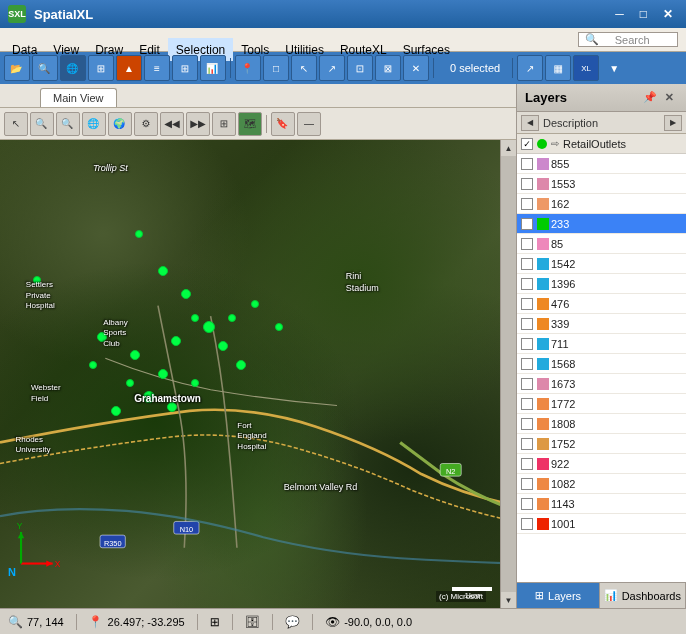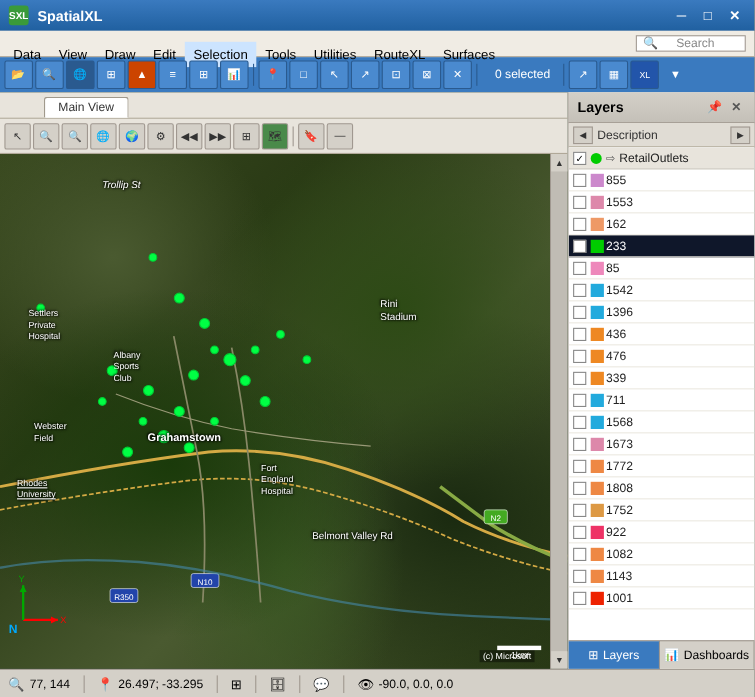--- a/index.html
+++ b/index.html
@@ -302,21 +302,21 @@
       border-bottom: 1px solid #d0ccc4;
     }
     .layer-row {
       display: flex;
       align-items: center;
       height: 20px;
       padding: 0 2px;
       border-bottom: 1px solid #ece8e0;
       cursor: pointer;
     }
-    .layer-row.selected { background: #0f172a; color: white; }
+    .layer-row.selected { background: #3b82f6; color: white; }
     .layer-row.selected .layer-name { color: white; }
     .layer-checkbox {
       width: 12px; height: 12px;
       border: 1px solid #888;
       background: white;
       margin: 0 2px;
       display: flex; align-items: center; justify-content: center;
       font-size: 9px;
       flex-shrink: 0;
     }
@@ -514,21 +514,21 @@
           <div class="data-point small" style="position: absolute; left: 54%; top: 40%;"></div>
           <div class="data-point" style="position: absolute; left: 46.8%; top: 48%;"></div>
           <div class="data-point small" style="position: absolute; left: 18%; top: 48%;"></div>
           <div class="data-point" style="position: absolute; left: 19.8%; top: 42%;"></div>
         </div>
 
       <div class="map-label" style="left:18%; top:5%; font-style:italic;">Trollip St</div>
       <div class="map-label small" style="left:5%; top:30%; line-height:1.3;">Settlers<br>Private<br>Hospital</div>
       <div class="map-label small" style="left:20%; top:38%; line-height:1.3;">Albany<br>Sports<br>Club</div>
       <div class="map-label small" style="left:6%; top:52%; line-height:1.3;">Webster<br>Field</div>
-      <div class="map-label small" style="left:3%; top:63%; line-height:1.3;text-decoration:underline;">Rhodes<br>University</div>
+      <div class="map-label small" style="left:3%; top:63%; line-height:1.3;">Rhodes<br>University</div>
       <div class="map-label" style="left:67%; top:28%; line-height:1.3;">Rini<br>Stadium</div>
       <div class="map-label small" style="left:46%; top:60%; line-height:1.3;">Fort<br>England<br>Hospital</div>
       <div class="map-label" style="left:55%; top:73%;">Belmont Valley Rd</div>
       <div class="map-label" style="left:26%; top:54%; font-weight:bold; font-size:10px;">Grahamstown</div>
 
       <div id="n-indicator">N</div>
 
       <div id="copyright">(c) Microsoft</div>
 
       <div id="map-scale">
@@ -599,25 +599,20 @@
           </div>
           <div class="layer-row">
             <div class="layer-checkbox"></div>
             <div class="layer-square" style="background: rgb(34, 170, 221); width: 12px; height: 12px;"></div>
             <span class="layer-name">1542</span>
           </div>
           <div class="layer-row">
             <div class="layer-checkbox"></div>
             <div class="layer-square" style="background: rgb(34, 170, 221); width: 12px; height: 12px;"></div>
             <span class="layer-name">1396</span>
-          </div>
-          <div class="layer-row">
-            <div class="layer-checkbox"></div>
-            <div class="layer-square" style="background: rgb(238, 136, 34); width: 12px; height: 12px;"></div>
-            <span class="layer-name">436</span>
           </div>
           <div class="layer-row">
             <div class="layer-checkbox"></div>
             <div class="layer-square" style="background: rgb(238, 136, 34); width: 12px; height: 12px;"></div>
             <span class="layer-name">476</span>
           </div>
           <div class="layer-row">
             <div class="layer-checkbox"></div>
             <div class="layer-square" style="background: rgb(238, 136, 34); width: 12px; height: 12px;"></div>
             <span class="layer-name">339</span>

